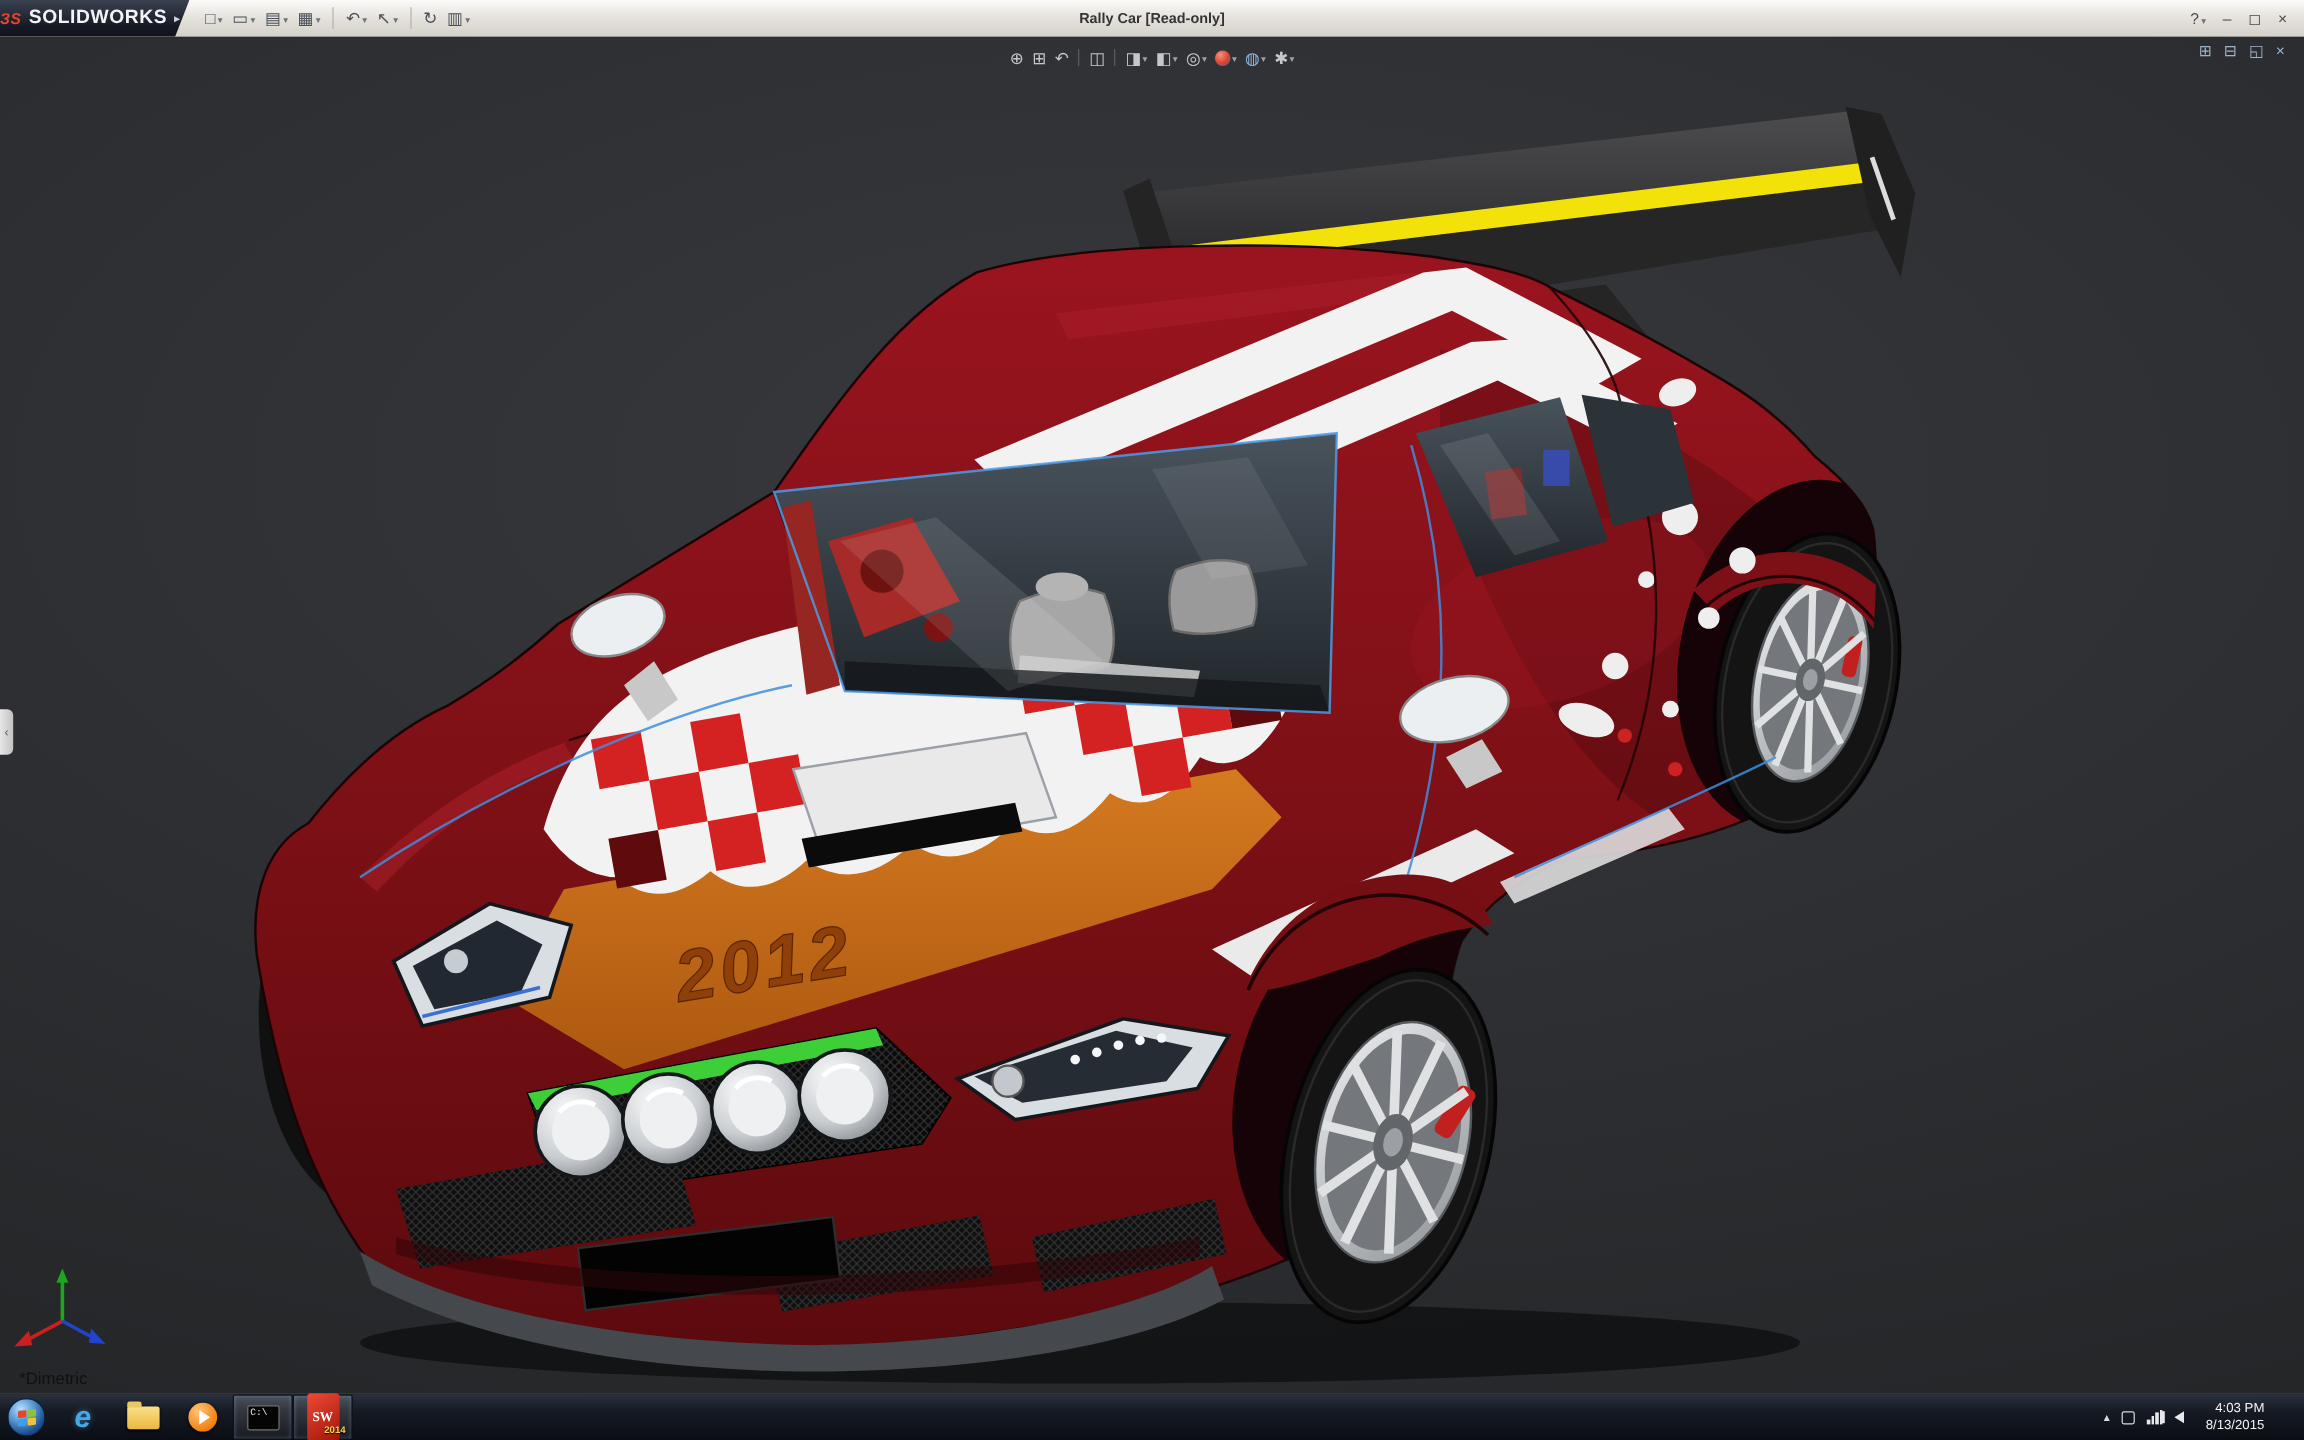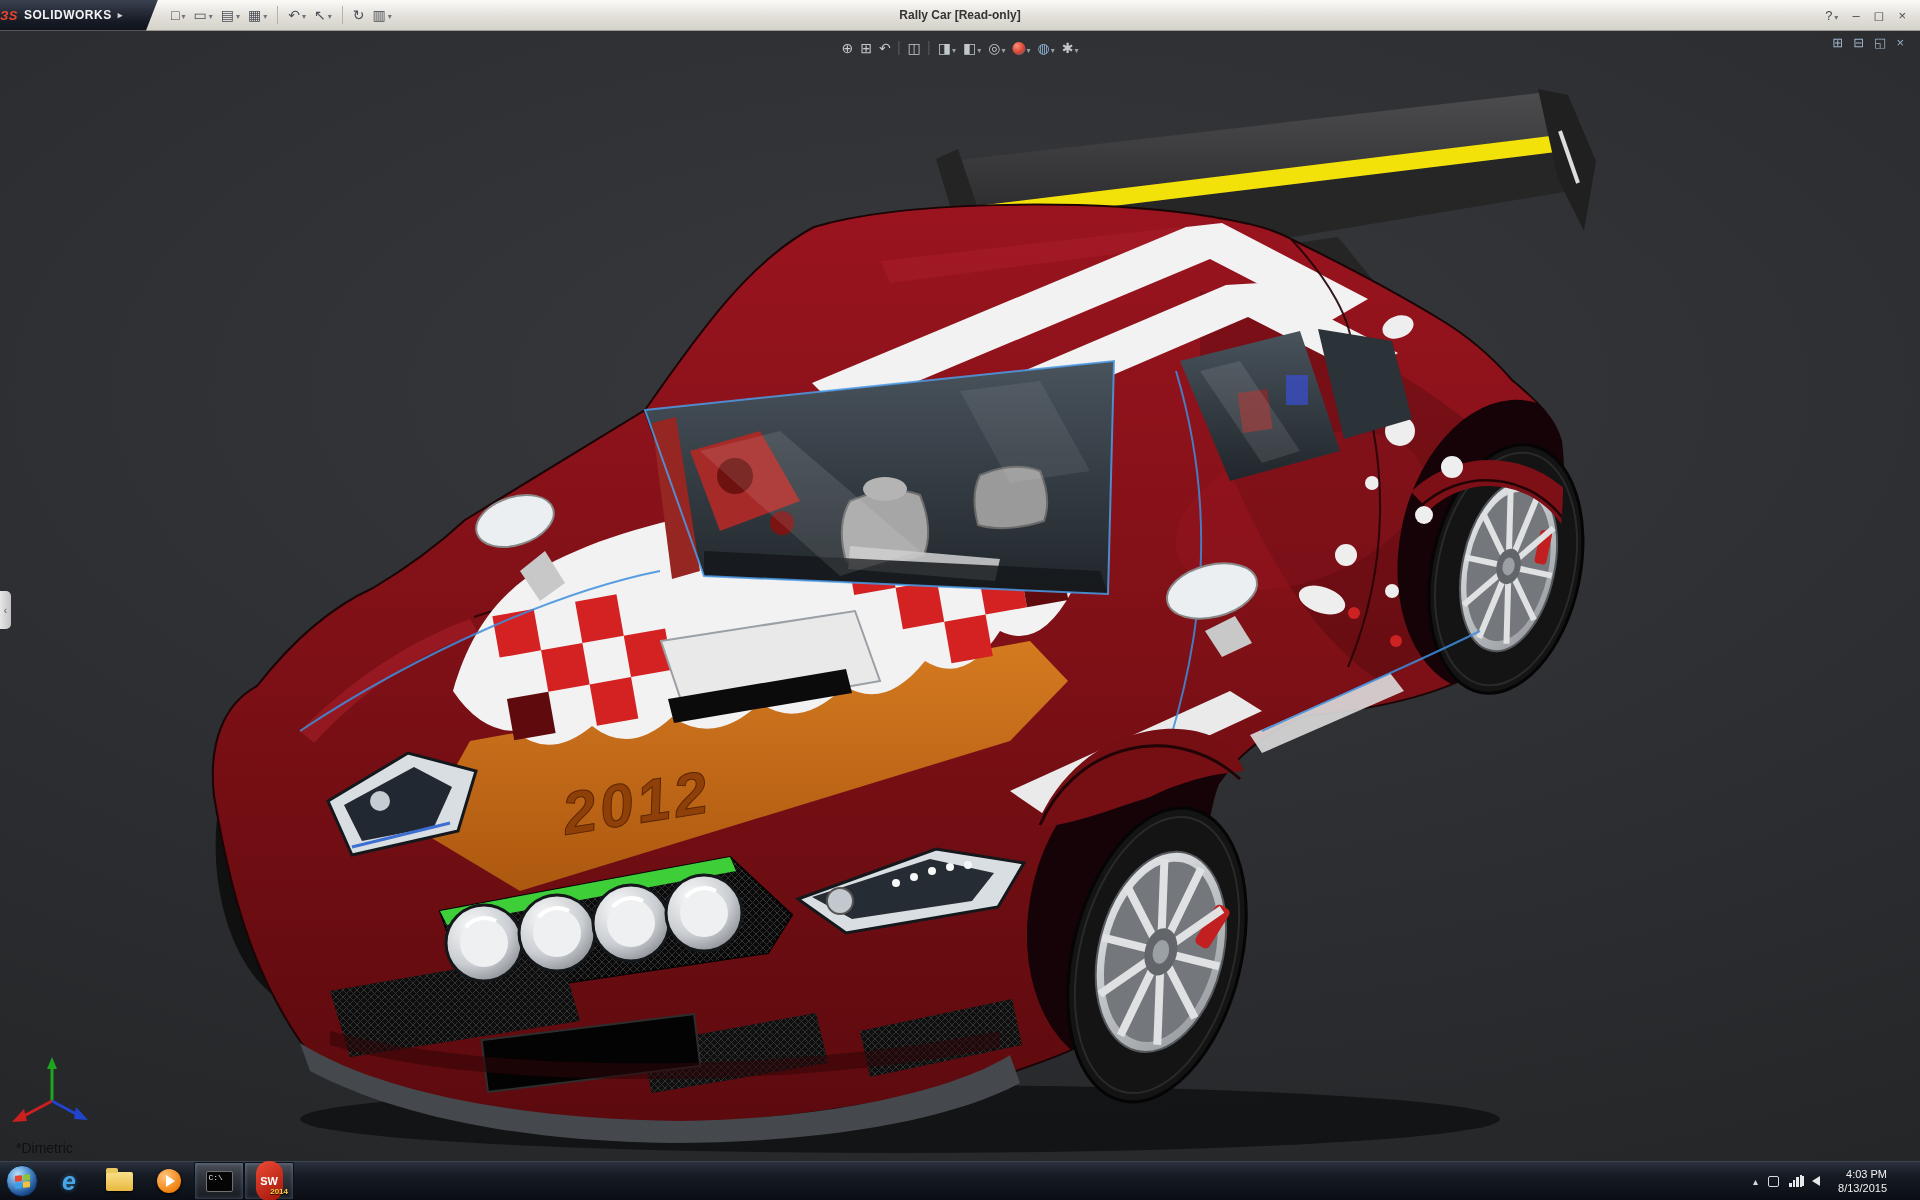--- a/index.html
+++ b/index.html
@@ -12,21 +12,21 @@
     background:linear-gradient(180deg,#fbfaf8 0%,#e3e0da 55%,#d5d2cb 100%);
     border-bottom:1px solid #9d9a94; position:relative; font-size:12px; color:#3c3c3c;
   }
   .brand {
     height:31px; width:158px; display:flex; align-items:center; gap:6px; padding:0 14px 0 0;
     background:linear-gradient(180deg,#3a4150,#161a24 70%,#10131b);
     clip-path:polygon(0 0,100% 0,calc(100% - 12px) 100%,0 100%);
     color:#f2f3f5; font-weight:bold; letter-spacing:.5px;
   }
   .brand-mark { color:#e8442e; font-style:italic; font-weight:bold; font-size:13px; }
-  .brand-name { font-size:12px;text-align:right; }
+  .brand-name { font-size:16px;text-align:right; }
   .brand-caret { font-size:9px; color:#cfd3da; }
   .tb-tools { display:flex; align-items:center; gap:2px; margin-left:10px; }
   .tool { display:flex; align-items:center; padding:2px 3px; border-radius:2px; cursor:default; }
   .tool .g { font-size:14px; line-height:1; color:#4a4f57; }
   .tool .caret::after { content:"▾"; font-size:8px; color:#70757c; margin-left:2px; }
   .tb-sep { width:1px; height:18px; background:#b5b2ab; margin:0 5px; }
   .tb-title {
     position:absolute; left:50%; top:50%; transform:translate(-50%,-50%);
     font-size:12px; color:#343434;font-weight:bold;
   }
@@ -87,21 +87,21 @@
 
   .tb-apps { display:flex; align-items:stretch; }
   .app { width:50px; display:flex; align-items:center; justify-content:center; cursor:default; position:relative; }
   .app.active { background:linear-gradient(180deg,rgba(255,255,255,.16),rgba(255,255,255,.05)); border:1px solid #0d1117; border-radius:2px; box-shadow:inset 0 0 4px rgba(160,200,255,.35); }
   .ie-e { font-size:25px; font-weight:bold; font-style:italic; color:#45a7e8; text-shadow:0 0 5px rgba(80,170,240,.5); }
   .folder { width:27px; height:19px; background:linear-gradient(180deg,#f9e08a,#e9b83f); border-radius:2px; position:relative; box-shadow:0 1px 2px #000; }
   .folder::before { content:""; position:absolute; top:-4px; left:0; width:12px; height:5px; background:#e9c860; border-radius:2px 2px 0 0; }
   .media { width:24px; height:24px; border-radius:50%; background:radial-gradient(circle at 35% 30%, #ffc47a, #f0820f 70%, #b85c05); display:flex; align-items:center; justify-content:center; box-shadow:0 1px 3px #000; }
   .media::after { content:""; border-left:9px solid #fff; border-top:6px solid transparent; border-bottom:6px solid transparent; margin-left:3px; }
   .cmd { width:27px; height:21px; background:#050505; border:1px solid #707070; border-radius:2px; color:#e8e8e8; font-size:8px; font-family:"Liberation Mono", monospace; padding:1px 2px; }
-  .sw-ico { width:27px; height:40px; background:linear-gradient(145deg,#ee4a35,#a01408); border-radius:13px; color:#fff; font-weight:bold; font-size:11px; display:flex; align-items:center; justify-content:center; }
+  .sw-ico { width:27px; height:40px; background:linear-gradient(145deg,#ee4a35,#a01408); border-radius:3px; color:#fff; font-weight:bold; font-size:11px; display:flex; align-items:center; justify-content:center;font-family:Liberation Serif, serif; }
   .sw-badge { position:absolute; bottom:3px; right:5px; font-size:8px; color:#ffd24a; font-weight:bold; text-shadow:0 1px 1px #000; }
 
   .tray { margin-left:auto; display:flex; align-items:center; gap:10px; padding-right:4px; color:#e6e8ea; }
   .tray-caret { font-size:10px; color:#d8dadd; }
   .tray-ico-generic { width:11px; height:11px; border:1px solid #d8dadd; border-radius:2px; }
   .net { display:flex; align-items:flex-end; gap:1px; height:12px; }
   .net span { width:2.5px; background:#e6e8ea; display:block; }
   .net .b1{height:4px;} .net .b2{height:7px;} .net .b3{height:10px;} .net .b4{height:12px;}
   .vol { width:0; height:0; border-top:5px solid transparent; border-bottom:5px solid transparent; border-right:8px solid #e6e8ea; position:relative; }
   .vol::after { content:""; position:absolute; left:-12px; top:-5px; width:4px; height:10px; background:#e6e8ea; }

